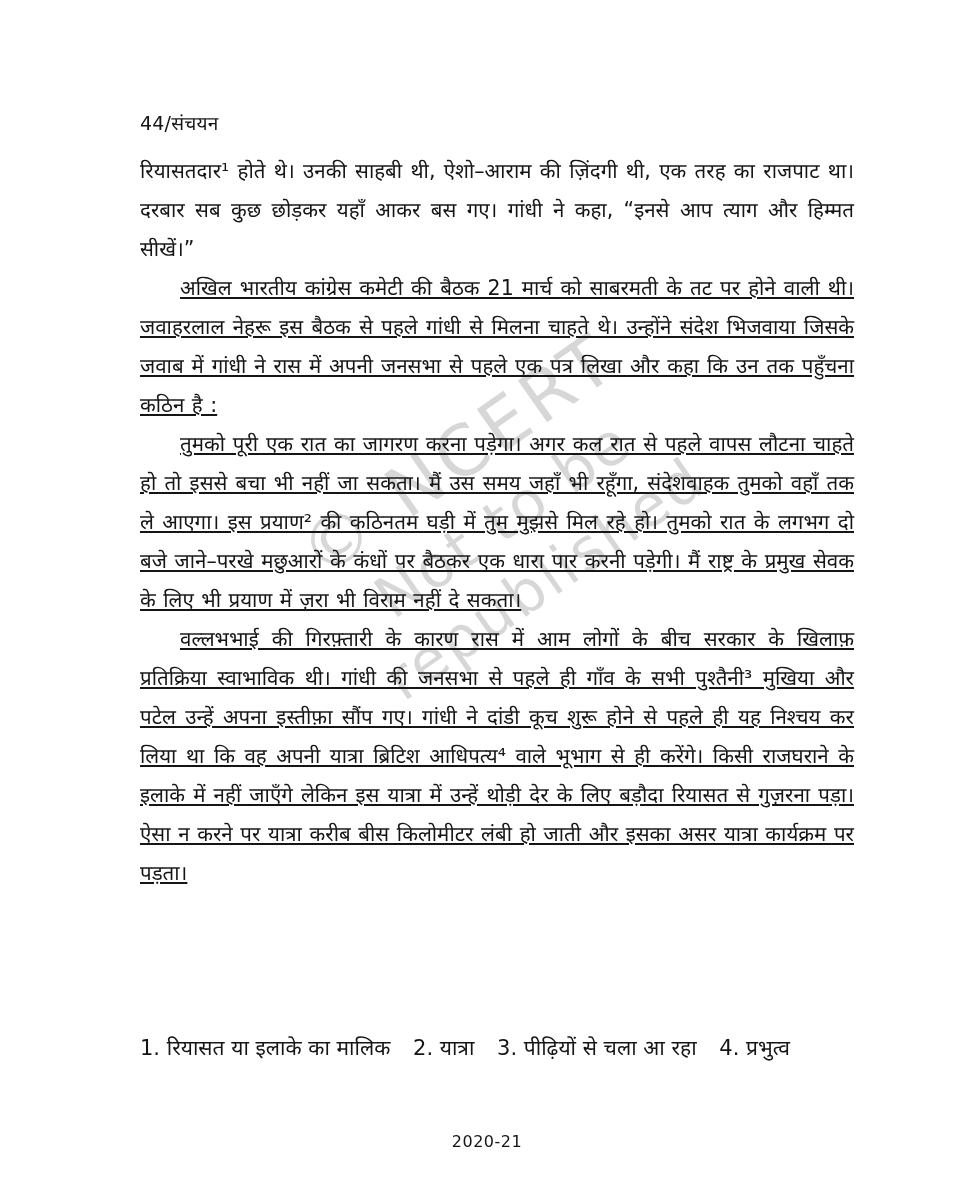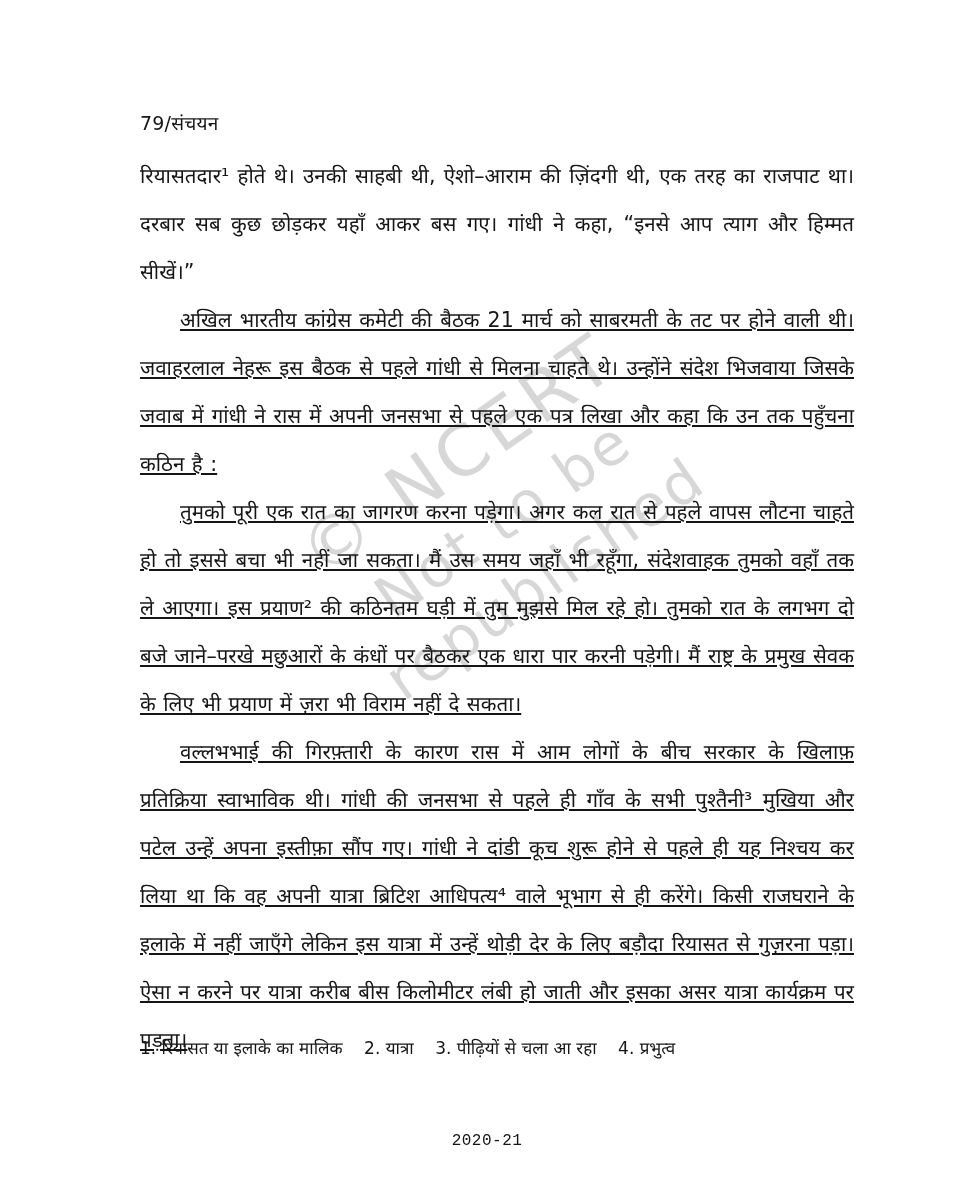--- a/index.html
+++ b/index.html
@@ -26,53 +26,52 @@
   }
   .text-block {
     position: absolute;
     left: 140px;
     top: 152px;
     width: 714px;
   }
   .text-block p {
     margin: 0;
     font-size: 20.5px;
-    line-height: 48px;
+    line-height: 39px;
     text-align: justify;
     text-justify: inter-word;
     word-spacing: 1px;
   }
   .text-block p.indent {
     text-indent: 40px;
     text-decoration: underline;
   }
   .footnotes {
     position: absolute;
     left: 140px;
     top: 1036px;
     width: 714px;
-    font-size: 17px;
+    font-size: 21px;
     line-height: 24px;
     white-space: nowrap;
   }
   .footnotes span {
     margin-right: 16px;
   }
   .footnotes span:last-child {
     margin-right: 0;
   }
   .page-footer {
     position: absolute;
     left: 0;
     right: 0;
     top: 1132px;
     text-align: center;
     font-size: 16px;
     letter-spacing: 0.5px;
-    font-family: Liberation Mono, monospace;
   }
   .watermark {
     position: absolute;
     left: 170px;
     top: 400px;
     width: 660px;
     transform: rotate(-35deg);
     transform-origin: center center;
     text-align: center;
     color: rgba(130, 130, 130, 0.32);
@@ -93,21 +92,21 @@
 </head>
 <body>
 
 <div class="page">
 
   <div class="watermark">
     <div class="wm-line1">© NCERT</div>
     <div class="wm-line2">Not to be republished</div>
   </div>
 
-  <div class="folio">79/संचयन</div>
+  <div class="folio">44/संचयन</div>
 
   <div class="text-block">
     <p>रियासतदार¹ होते थे। उनकी साहबी थी, ऐशो–आराम की ज़िंदगी थी, एक तरह का राजपाट था। दरबार सब कुछ छोड़कर यहाँ आकर बस गए। गांधी ने कहा, “इनसे आप त्याग और हिम्मत सीखें।”</p>
     <p class="indent">अखिल भारतीय कांग्रेस कमेटी की बैठक 21 मार्च को साबरमती के तट पर होने वाली थी। जवाहरलाल नेहरू इस बैठक से पहले गांधी से मिलना चाहते थे। उन्होंने संदेश भिजवाया जिसके जवाब में गांधी ने रास में अपनी जनसभा से पहले एक पत्र लिखा और कहा कि उन तक पहुँचना कठिन है :</p>
     <p class="indent">तुमको पूरी एक रात का जागरण करना पड़ेगा। अगर कल रात से पहले वापस लौटना चाहते हो तो इससे बचा भी नहीं जा सकता। मैं उस समय जहाँ भी रहूँगा, संदेशवाहक तुमको वहाँ तक ले आएगा। इस प्रयाण² की कठिनतम घड़ी में तुम मुझसे मिल रहे हो। तुमको रात के लगभग दो बजे जाने–परखे मछुआरों के कंधों पर बैठकर एक धारा पार करनी पड़ेगी। मैं राष्ट्र के प्रमुख सेवक के लिए भी प्रयाण में ज़रा भी विराम नहीं दे सकता।</p>
     <p class="indent">वल्लभभाई की गिरफ़्तारी के कारण रास में आम लोगों के बीच सरकार के खिलाफ़ प्रतिक्रिया स्वाभाविक थी। गांधी की जनसभा से पहले ही गाँव के सभी पुश्तैनी³ मुखिया और पटेल उन्हें अपना इस्तीफ़ा सौंप गए। गांधी ने दांडी कूच शुरू होने से पहले ही यह निश्चय कर लिया था कि वह अपनी यात्रा ब्रिटिश आधिपत्य⁴ वाले भूभाग से ही करेंगे। किसी राजघराने के इलाके में नहीं जाएँगे लेकिन इस यात्रा में उन्हें थोड़ी देर के लिए बड़ौदा रियासत से गुज़रना पड़ा। ऐसा न करने पर यात्रा करीब बीस किलोमीटर लंबी हो जाती और इसका असर यात्रा कार्यक्रम पर पड़ता।</p>
   </div>
 
   <div class="footnotes">
     <span>1. रियासत या इलाके का मालिक</span>

